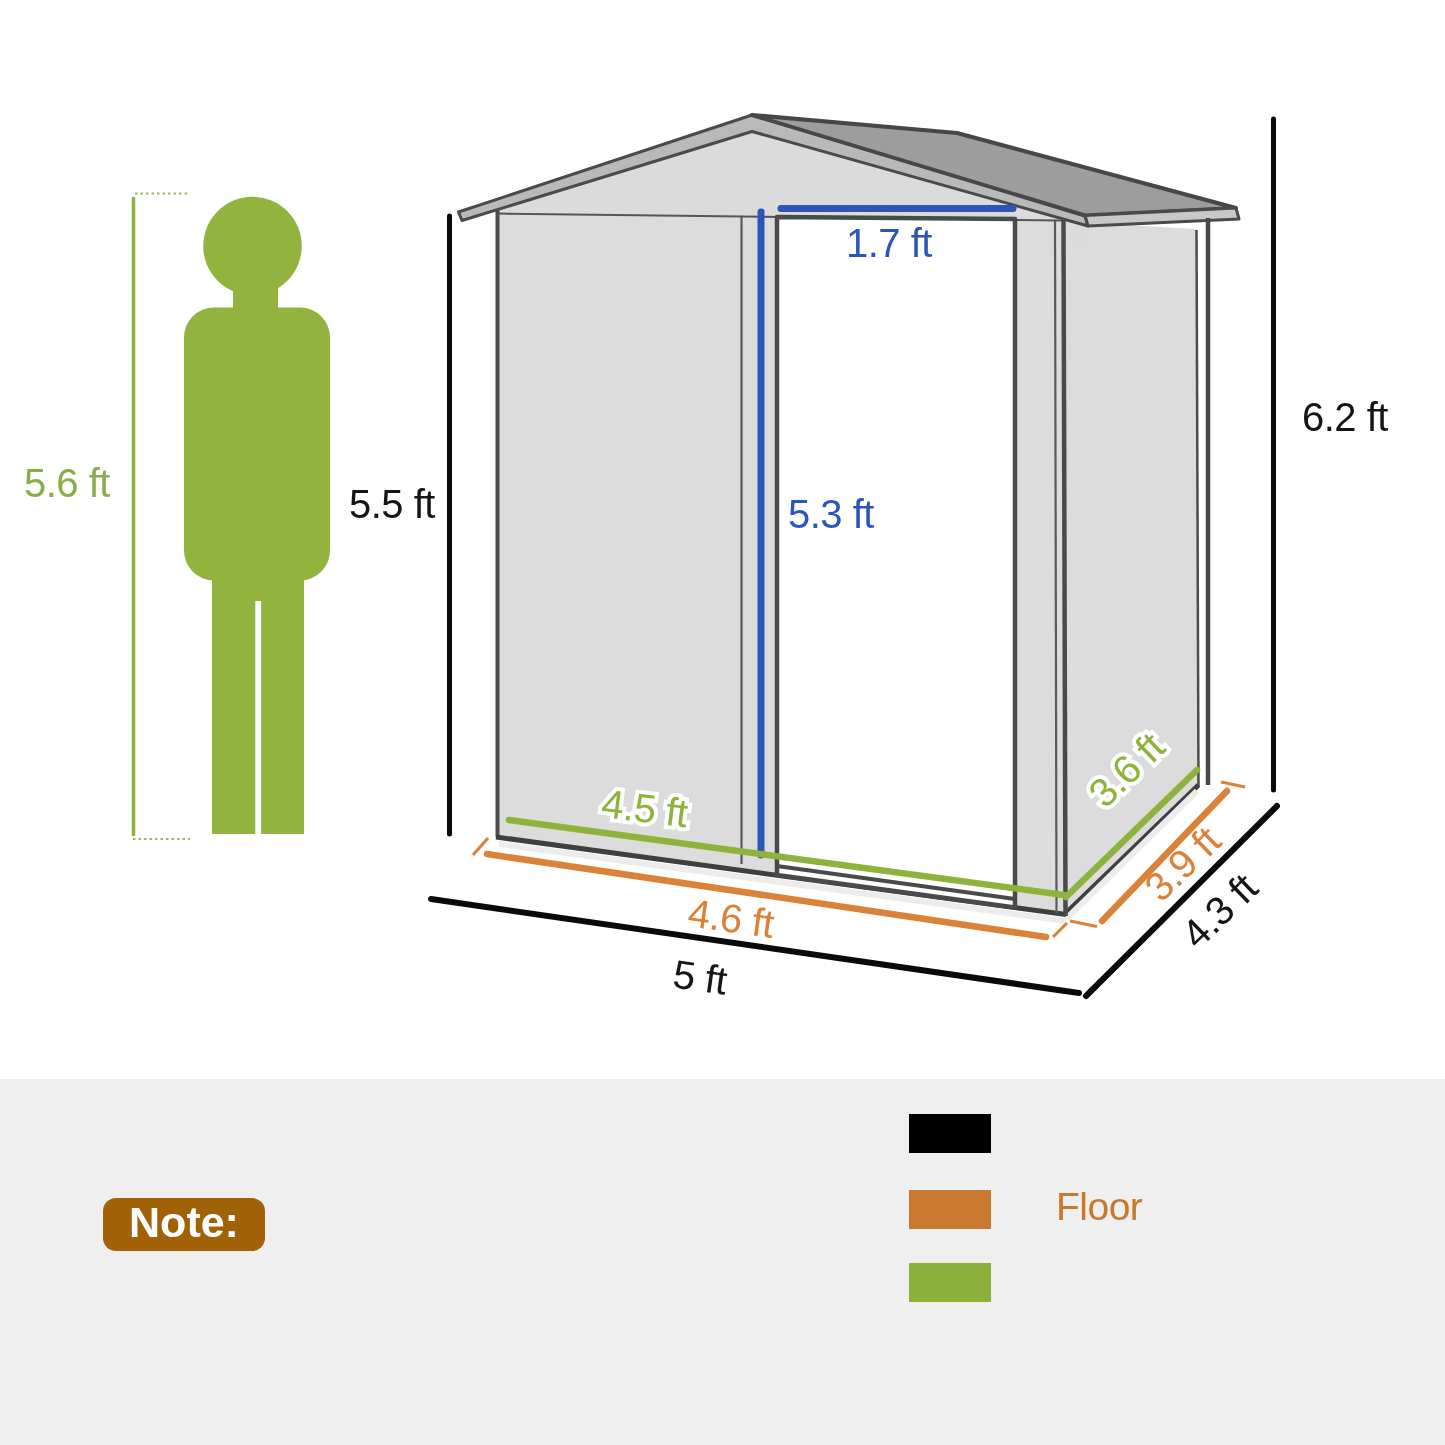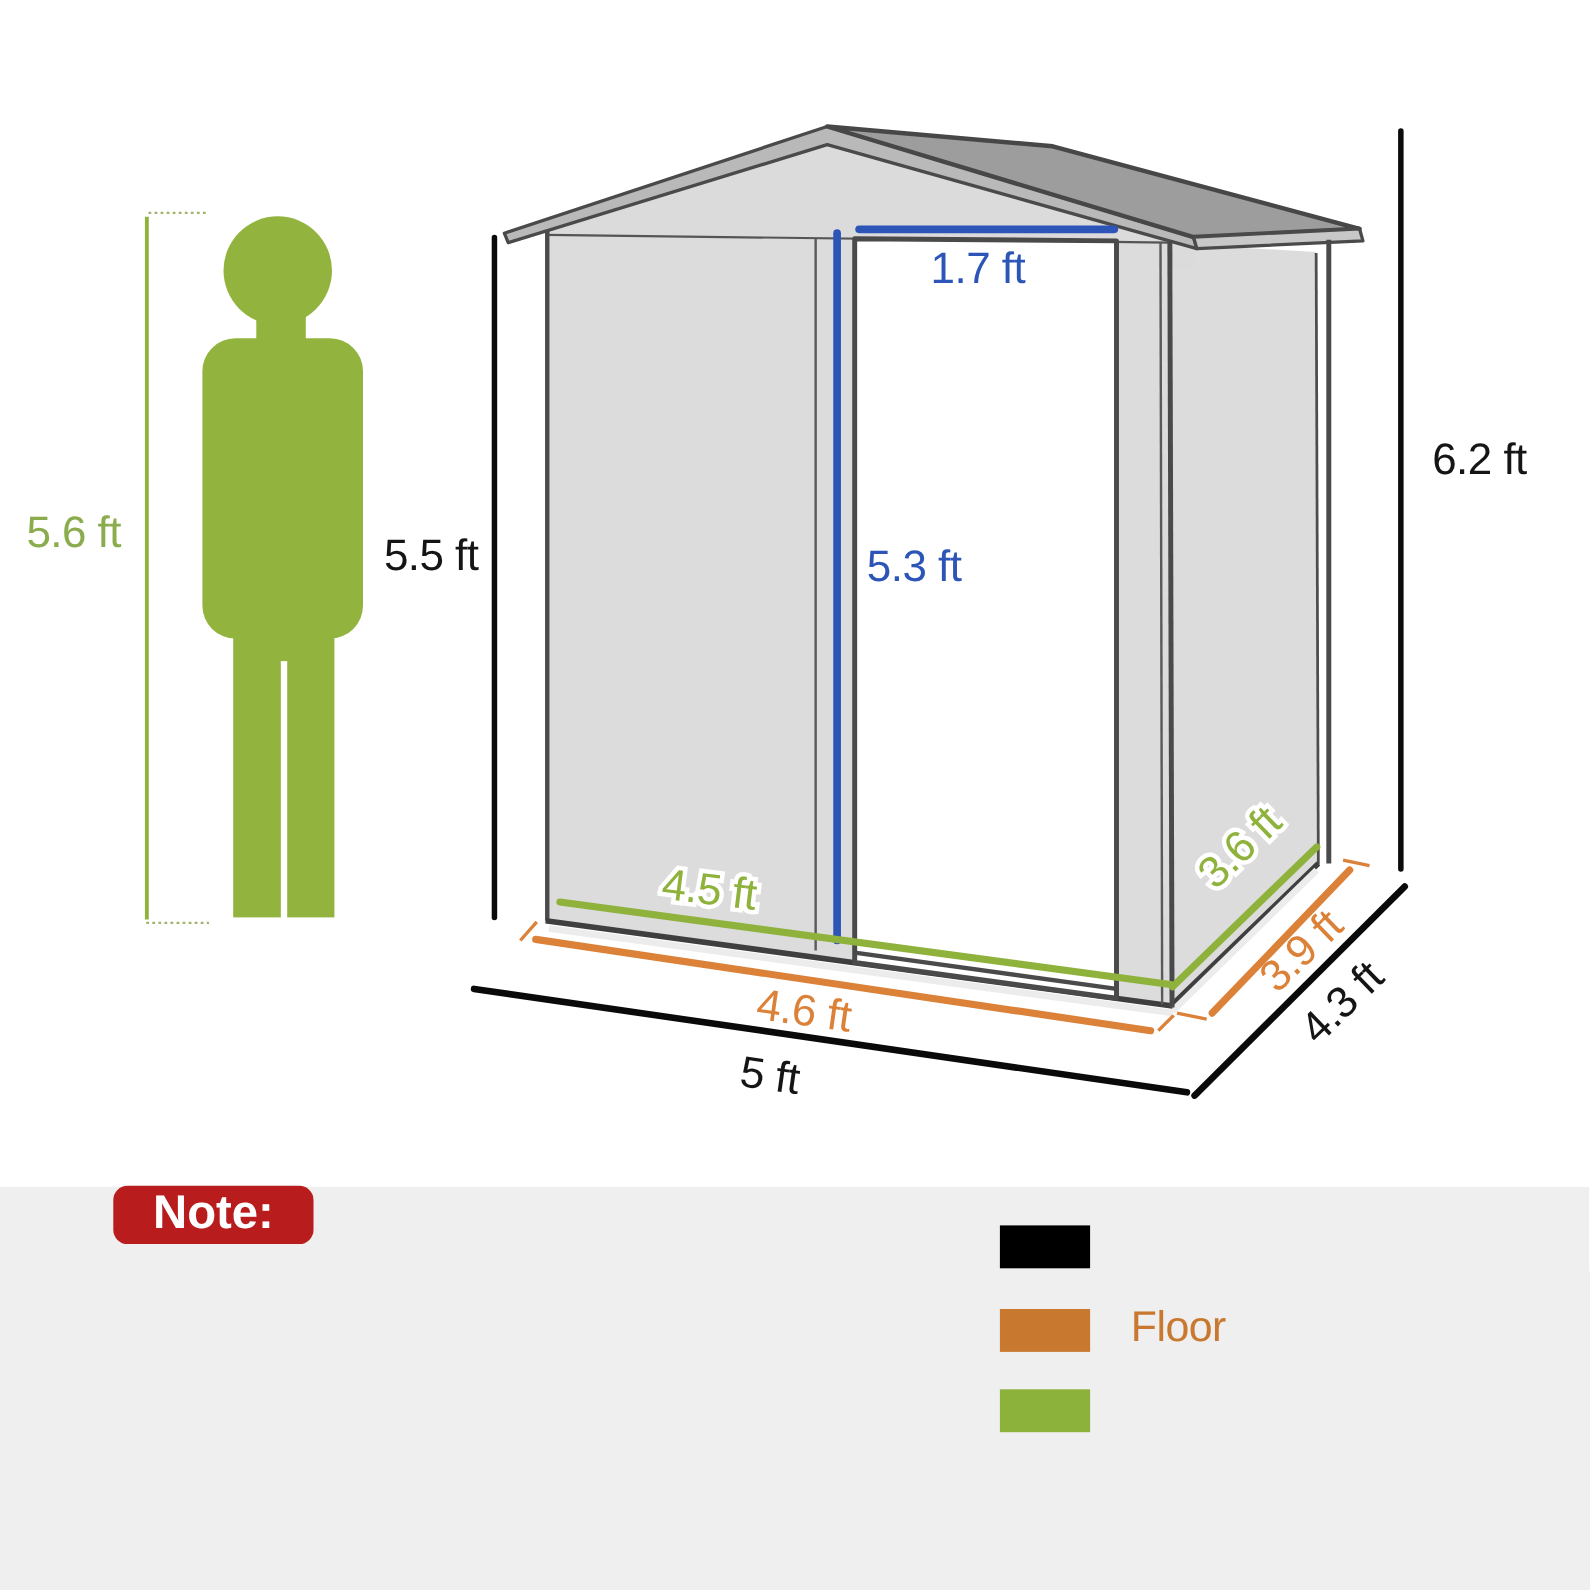--- a/index.html
+++ b/index.html
@@ -1,21 +1,21 @@
 <!DOCTYPE html>
 <html><head>
 <meta charset="utf-8">
 <style>
 html,body{margin:0;padding:0;background:#ffffff;}
 body{width:1445px;height:1445px;font-family:"Liberation Sans",sans-serif;}
 .page{position:relative;width:1445px;height:1445px;overflow:hidden;background:#fff;}
 .svgwrap{position:absolute;left:0;top:0;}
 
 .panel{position:absolute;left:0;top:1079px;width:1445px;height:366px;background:#F0EFEF;}
-.note-badge{position:absolute;left:103px;top:1078px;width:182px;height:53px;background:#b91c1c;border-radius:13px;}
+.note-badge{position:absolute;left:103px;top:1198px;width:162px;height:53px;background:#a16207;border-radius:13px;}
 .note-badge span{display:block;text-align:center;color:#fff;font-weight:bold;font-size:43px;line-height:49px;}
 .note-text{position:absolute;left:112px;top:1213px;width:720px;font-size:44px;line-height:52px;color:#5E5E5E;}
 .leg-swatch{position:absolute;width:82px;height:39px;}
 .leg-label{position:absolute;font-size:39px;letter-spacing:-0.5px;white-space:nowrap;}
 .floorspace{position:absolute;left:900px;top:1331px;font-size:46px;color:#111;white-space:nowrap;}
 .floorspace .sup{font-size:28px;vertical-align:14px;}
 </style>
 </head>
 <body>
 <div class="page">
@@ -141,18 +141,18 @@
 <div class="note-badge">
       <span>Note:</span>
     </div>
 
 
 <div class="leg-swatch" style="left:909px;top:1114px;background:#000000;"></div>
 
 
 <div class="leg-swatch" style="left:909px;top:1190px;background:#C8792F;"></div>
 
-<div class="leg-label" style="left:1028px;top:1185px;color:#C8792F;">Floor</div>
+<div class="leg-label" style="left:1056px;top:1185px;color:#C8792F;">Floor</div>
 
 <div class="leg-swatch" style="left:909px;top:1263px;background:#8CB23C;"></div>
 
 
 </div>
 
 </body></html>

